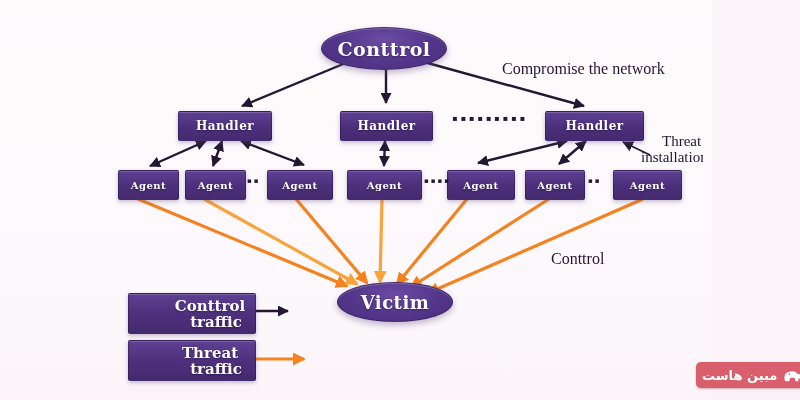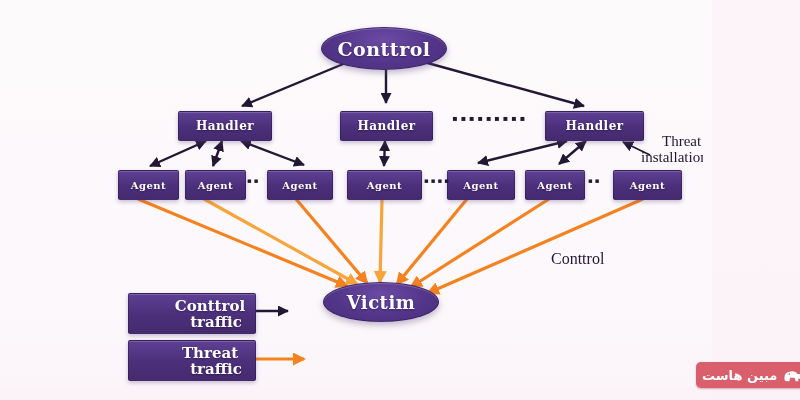--- a/index.html
+++ b/index.html
@@ -15,21 +15,21 @@
     color:#fff;font-weight:bold;letter-spacing:.5px;
     text-shadow:0 1px 2px rgba(20,5,40,.45);
     background:linear-gradient(180deg,#5e4094 0%,#4c2f7a 55%,#452a6f 100%);
     border:1px solid rgba(30,15,60,.4);border-radius:2px;
     box-shadow:0 2px 4px rgba(100,80,130,.35), inset 0 1px 0 rgba(255,255,255,.18);}
   .ellipse{border-radius:50%;
     background:radial-gradient(ellipse at 50% 30%, #6b4ba3 0%, #53368a 55%, #4a2d7b 100%);
     box-shadow:0 3px 6px rgba(100,80,130,.4), inset 0 1px 0 rgba(255,255,255,.2);}
 
   #attacker{left:321px;top:27px;width:124px;height:41px;font-size:19px;}
-  #victim{left:323px;top:282px;width:114px;height:38px;font-size:18px;}
+  #victim{left:337px;top:282px;width:114px;height:38px;font-size:18px;}
 
   .handler{top:111px;height:28px;font-size:12px;}
   #handler-0{left:178px;width:92px;}
   #handler-1{left:340px;width:91px;}
   #handler-2{left:545px;width:97px;}
 
   .agent{top:170px;height:28px;font-size:10px;}
   #agent-0{left:118px;width:59px;}
   #agent-1{left:185px;width:59px;}
   #agent-2{left:267px;width:64px;}
@@ -135,20 +135,21 @@
   <div id="agent-5" class="node agent">Agent</div>
   <div id="agent-6" class="node agent">Agent</div>
 
   <div id="victim" class="node ellipse">Victim</div>
 
   <span id="dots-handlers" class="dots">▪▪▪▪▪▪▪▪▪</span>
   <span id="dots-agents-1" class="dots agent-dots">▪▪</span>
   <span id="dots-agents-2" class="dots agent-dots">▪▪▪▪</span>
   <span id="dots-agents-3" class="dots agent-dots">▪▪</span>
 
+  <div id="annot-compromise" class="annot">Compromise the network</div>
   <div id="annot-threat" class="annot">
     <span class="l1">Threat</span>
     <span class="l2">installation</span>
   </div>
   <div id="annot-attacking" class="annot">Conttrol</div>
 
   <div id="legend-control" class="legend-box">
     <span class="l1">Conttrol</span>
     <span class="l2">traffic</span>
   </div>

